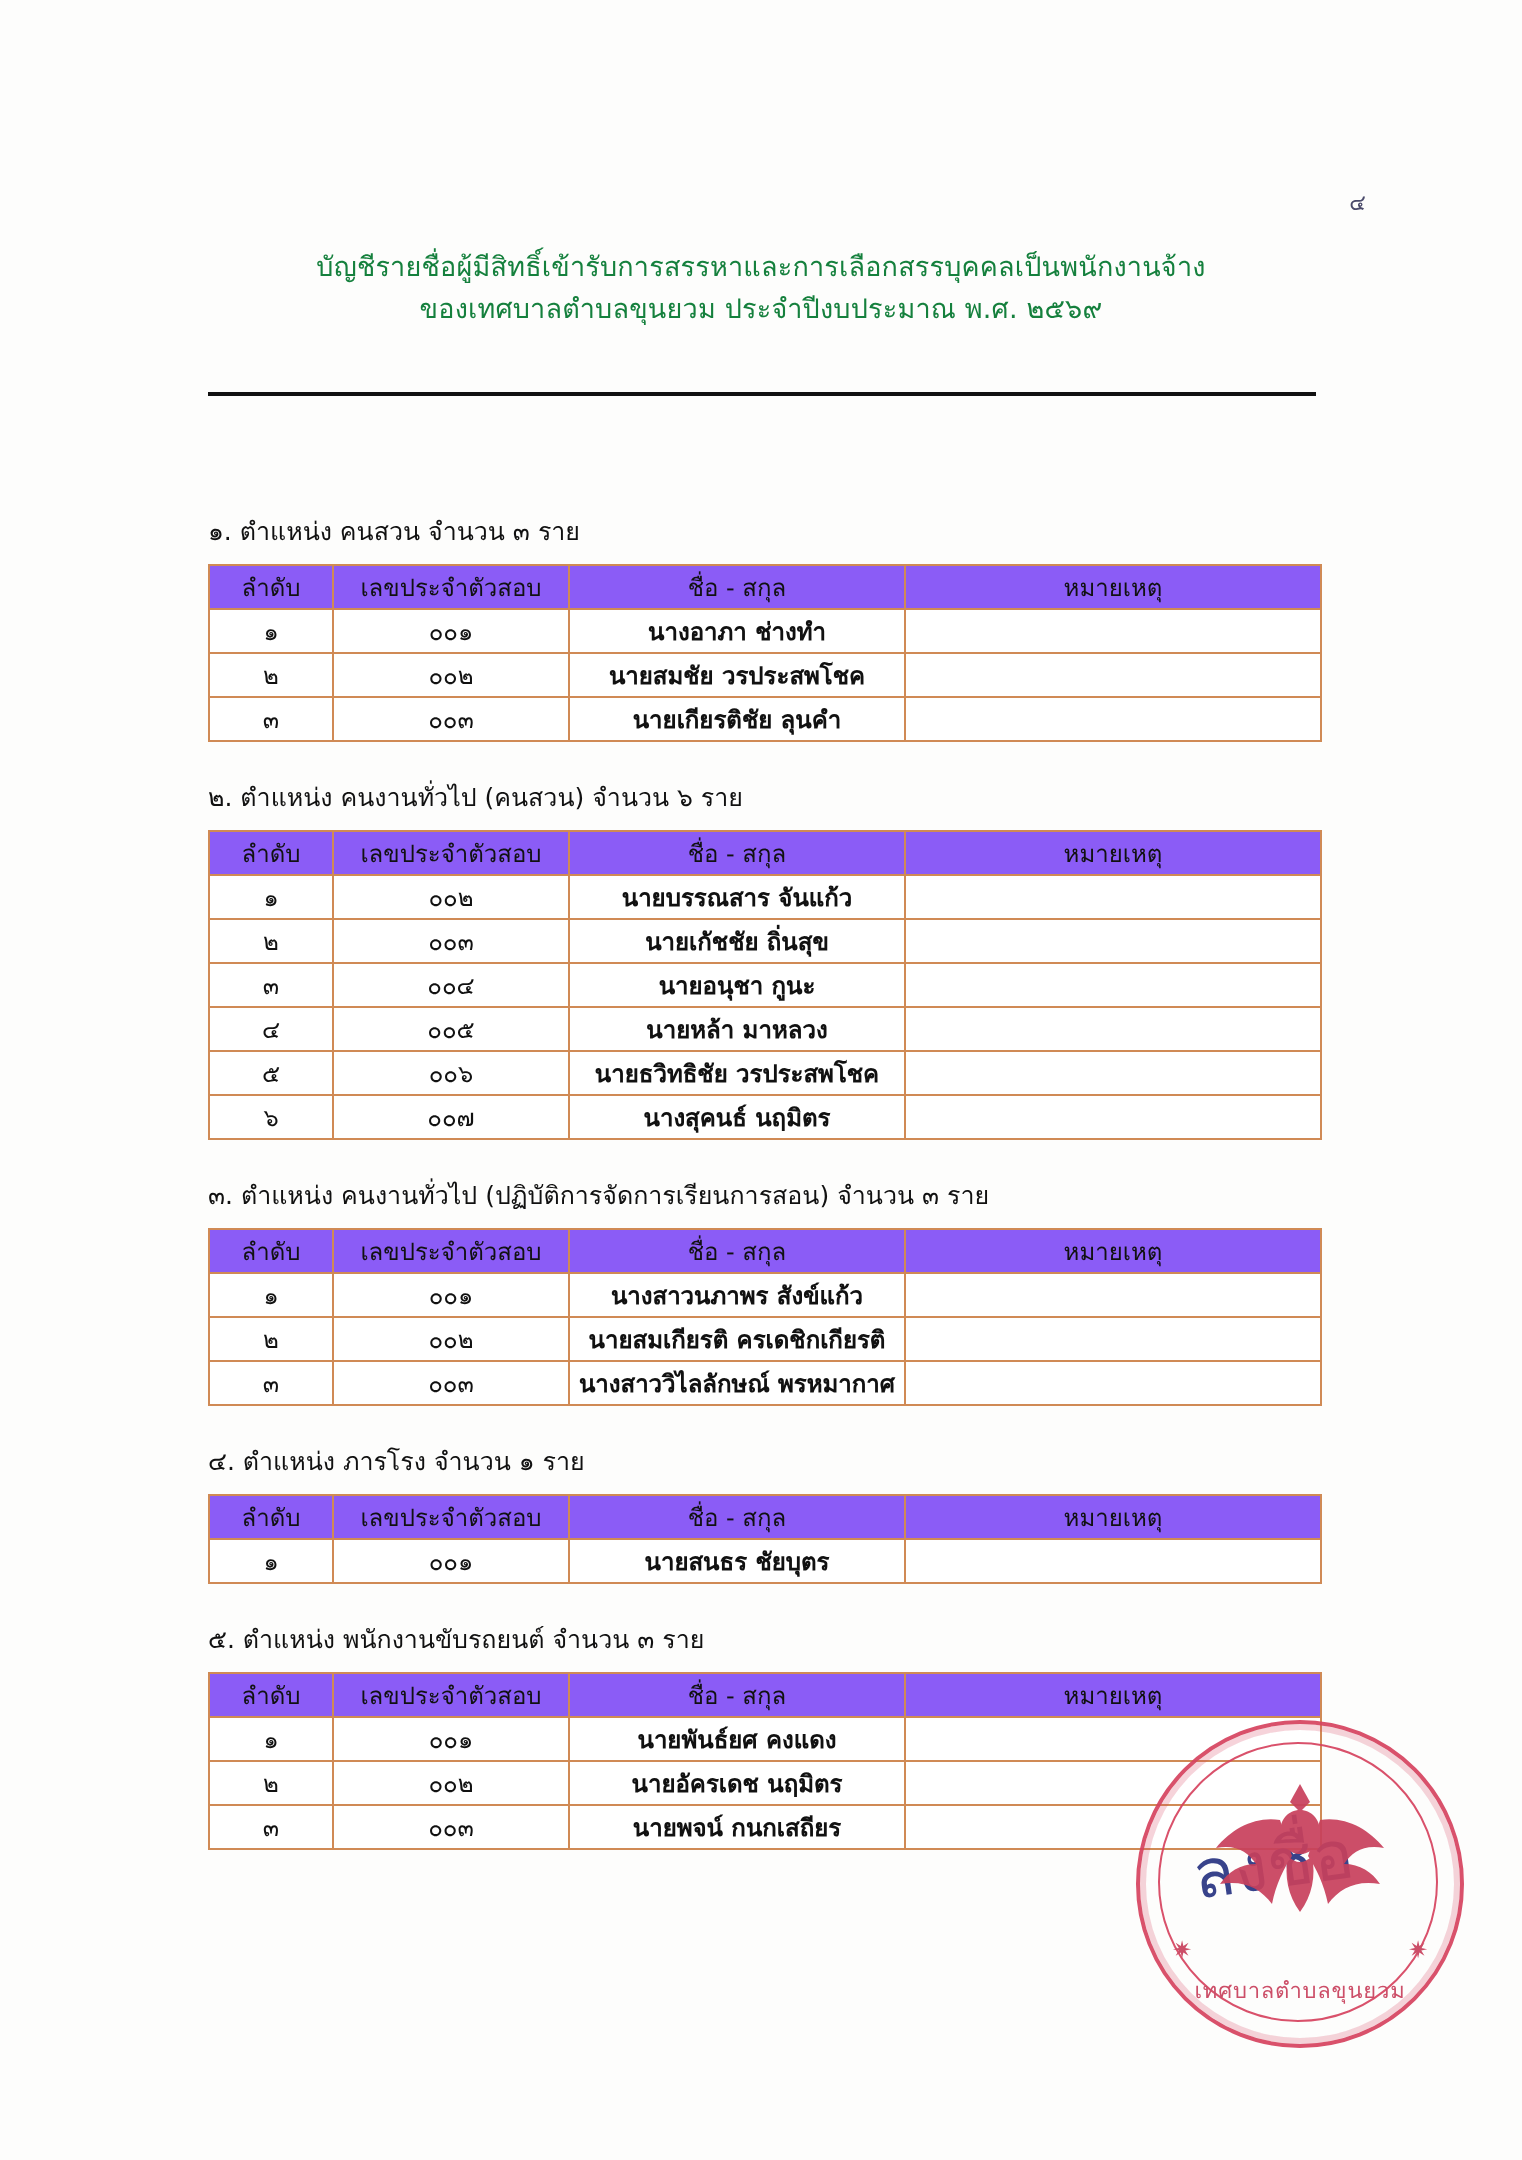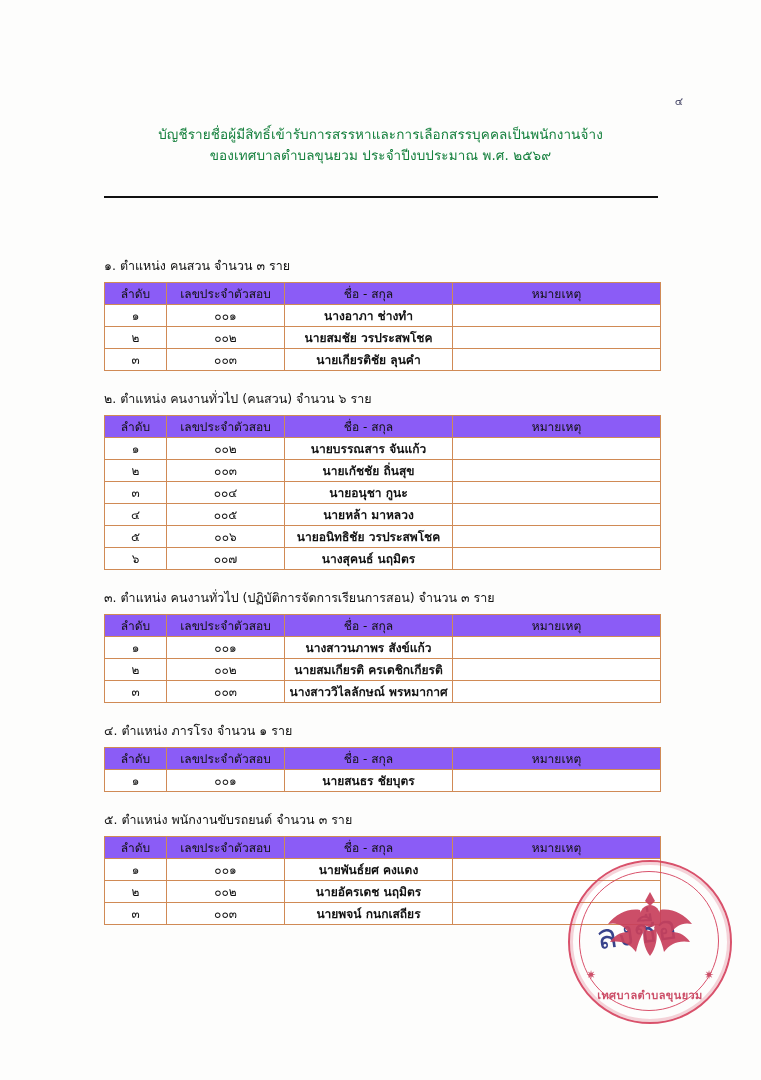--- a/index.html
+++ b/index.html
@@ -121,21 +121,20 @@
   }
   .seal .seal-text {
     position: absolute;
     left: 0;
     bottom: 18px;
     width: 100%;
     text-align: center;
     font-size: 11px;
     color: #c8405c;
     letter-spacing: 0.4px;
-    font-weight: bold;
   }
   .seal .seal-star-left,
   .seal .seal-star-right {
     position: absolute;
     bottom: 40px;
     font-size: 12px;
     color: #c8405c;
   }
   .seal .seal-star-left { left: 16px; }
   .seal .seal-star-right { right: 16px; }
@@ -242,21 +241,21 @@
             </tr>
             <tr>
               <td>๔</td>
               <td>๐๐๕</td>
               <td class="name-cell">นายหล้า มาหลวง</td>
               <td></td>
             </tr>
             <tr>
               <td>๕</td>
               <td>๐๐๖</td>
-              <td class="name-cell">นายอนิทธิชัย วรประสพโชค</td>
+              <td class="name-cell">นายธวิทธิชัย วรประสพโชค</td>
               <td></td>
             </tr>
             <tr>
               <td>๖</td>
               <td>๐๐๗</td>
               <td class="name-cell">นางสุคนธ์ นฤมิตร</td>
               <td></td>
             </tr>
           </tbody>
         </table>

